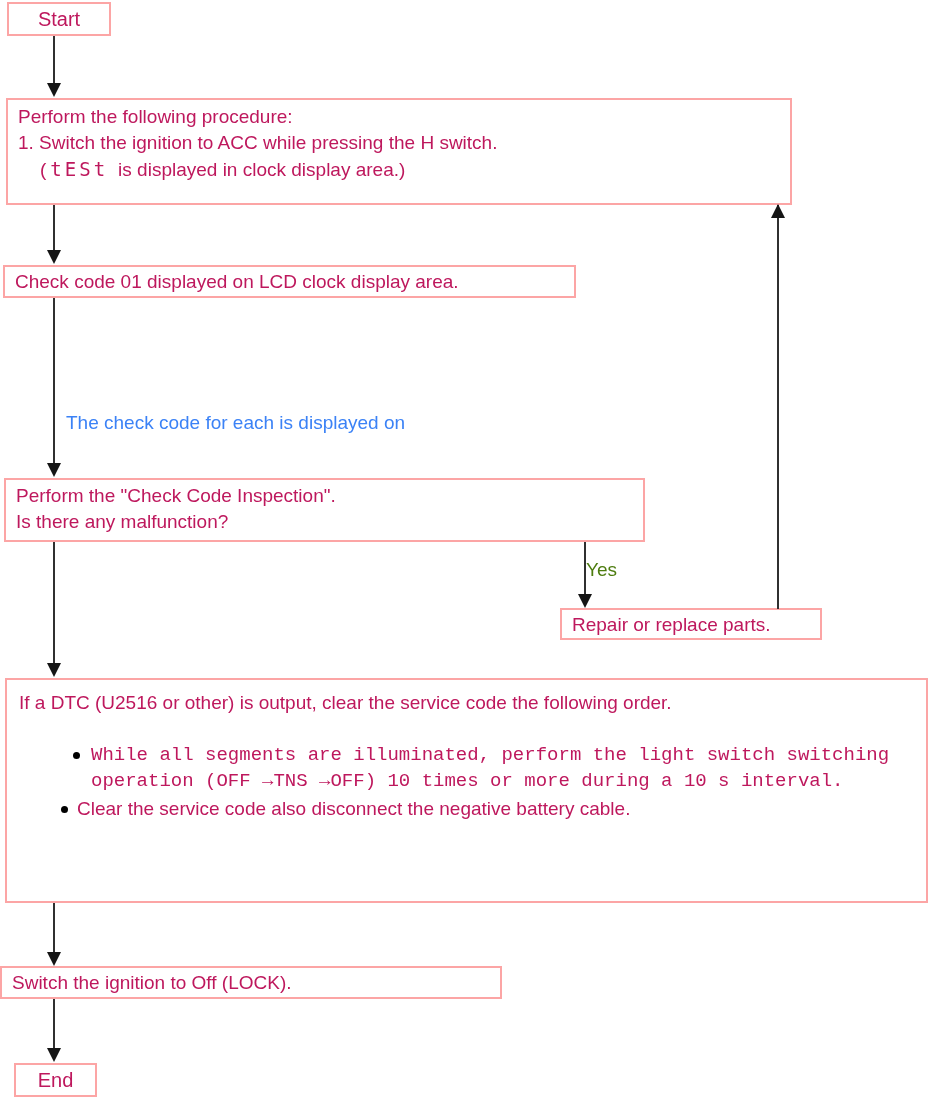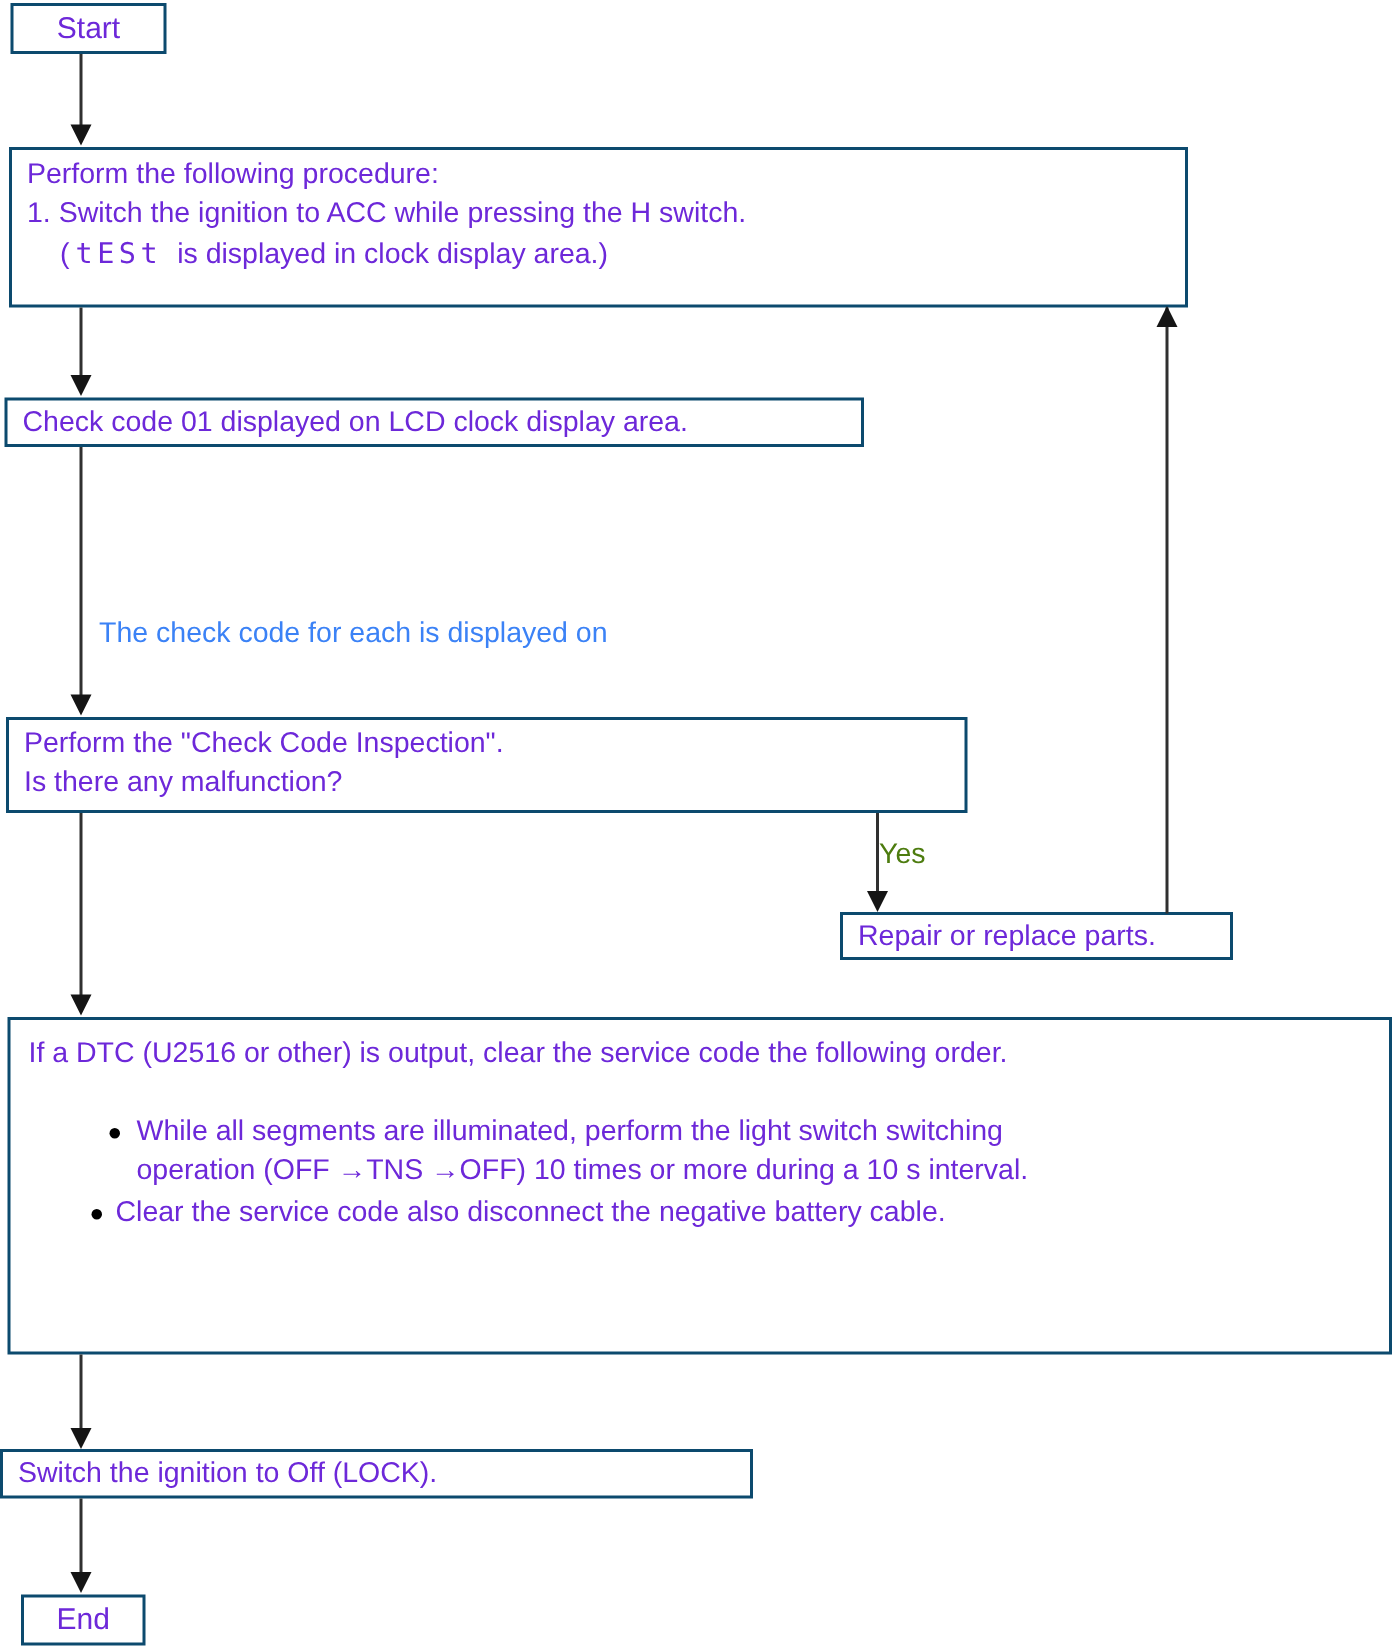--- a/index.html
+++ b/index.html
@@ -12,25 +12,25 @@
     width: 932px;
     height: 1099px;
     background: #ffffff;
     font-family: "Liberation Sans", sans-serif;
     color: #000000;
     overflow: hidden;
   }
   .box {
     position: absolute;
     box-sizing: border-box;
-    border: 2px solid #0c4a6e;
+    border: 2px solid #fca5a5;
     background: #ffffff;
     font-size: 19px;
     line-height: 26px;
-    color: #6d28d9;
+    color: #be185d;
   }
   .box-inner {
     padding: 4px 10px;
   }
   .center-box {
     display: flex;
     align-items: center;
     justify-content: center;
     font-size: 20px;
   }
@@ -146,21 +146,21 @@
   <div class="vline" style="left:777px; top:205px; height:404px;"></div>
   <div class="arrow-up" style="left:771px; top:204px;"></div>
 
   <div class="vline" style="left:53px; top:542px; height:122px;"></div>
   <div class="arrow-down" style="left:47px; top:663px;"></div>
 
   <div class="box" style="left:5px; top:678px; width:923px; height:225px;">
     <div class="box-inner" style="padding:10px 12px;">
       <div>If a DTC (U2516 or other) is output, clear the service code the following order.</div>
 
-      <div class="bullet-row" style="margin-top:26px; margin-left:48px;">
+      <div class="bullet-row" style="margin-top:26px; margin-left:48px;font-family:Liberation Mono, monospace;">
         <span class="bullet-dot"></span>
         <div>While all segments are illuminated, perform the light switch switching</div>
         <div>operation (OFF →TNS →OFF) 10 times or more during a 10 s interval.</div>
       </div>
 
 
       <div class="bullet-row" style="margin-top:2px; margin-left:40px; padding-left:18px;">
         <span class="bullet-dot" style="left:2px;"></span>
         <div>Clear the service code also disconnect the negative battery cable.</div>
       </div>

